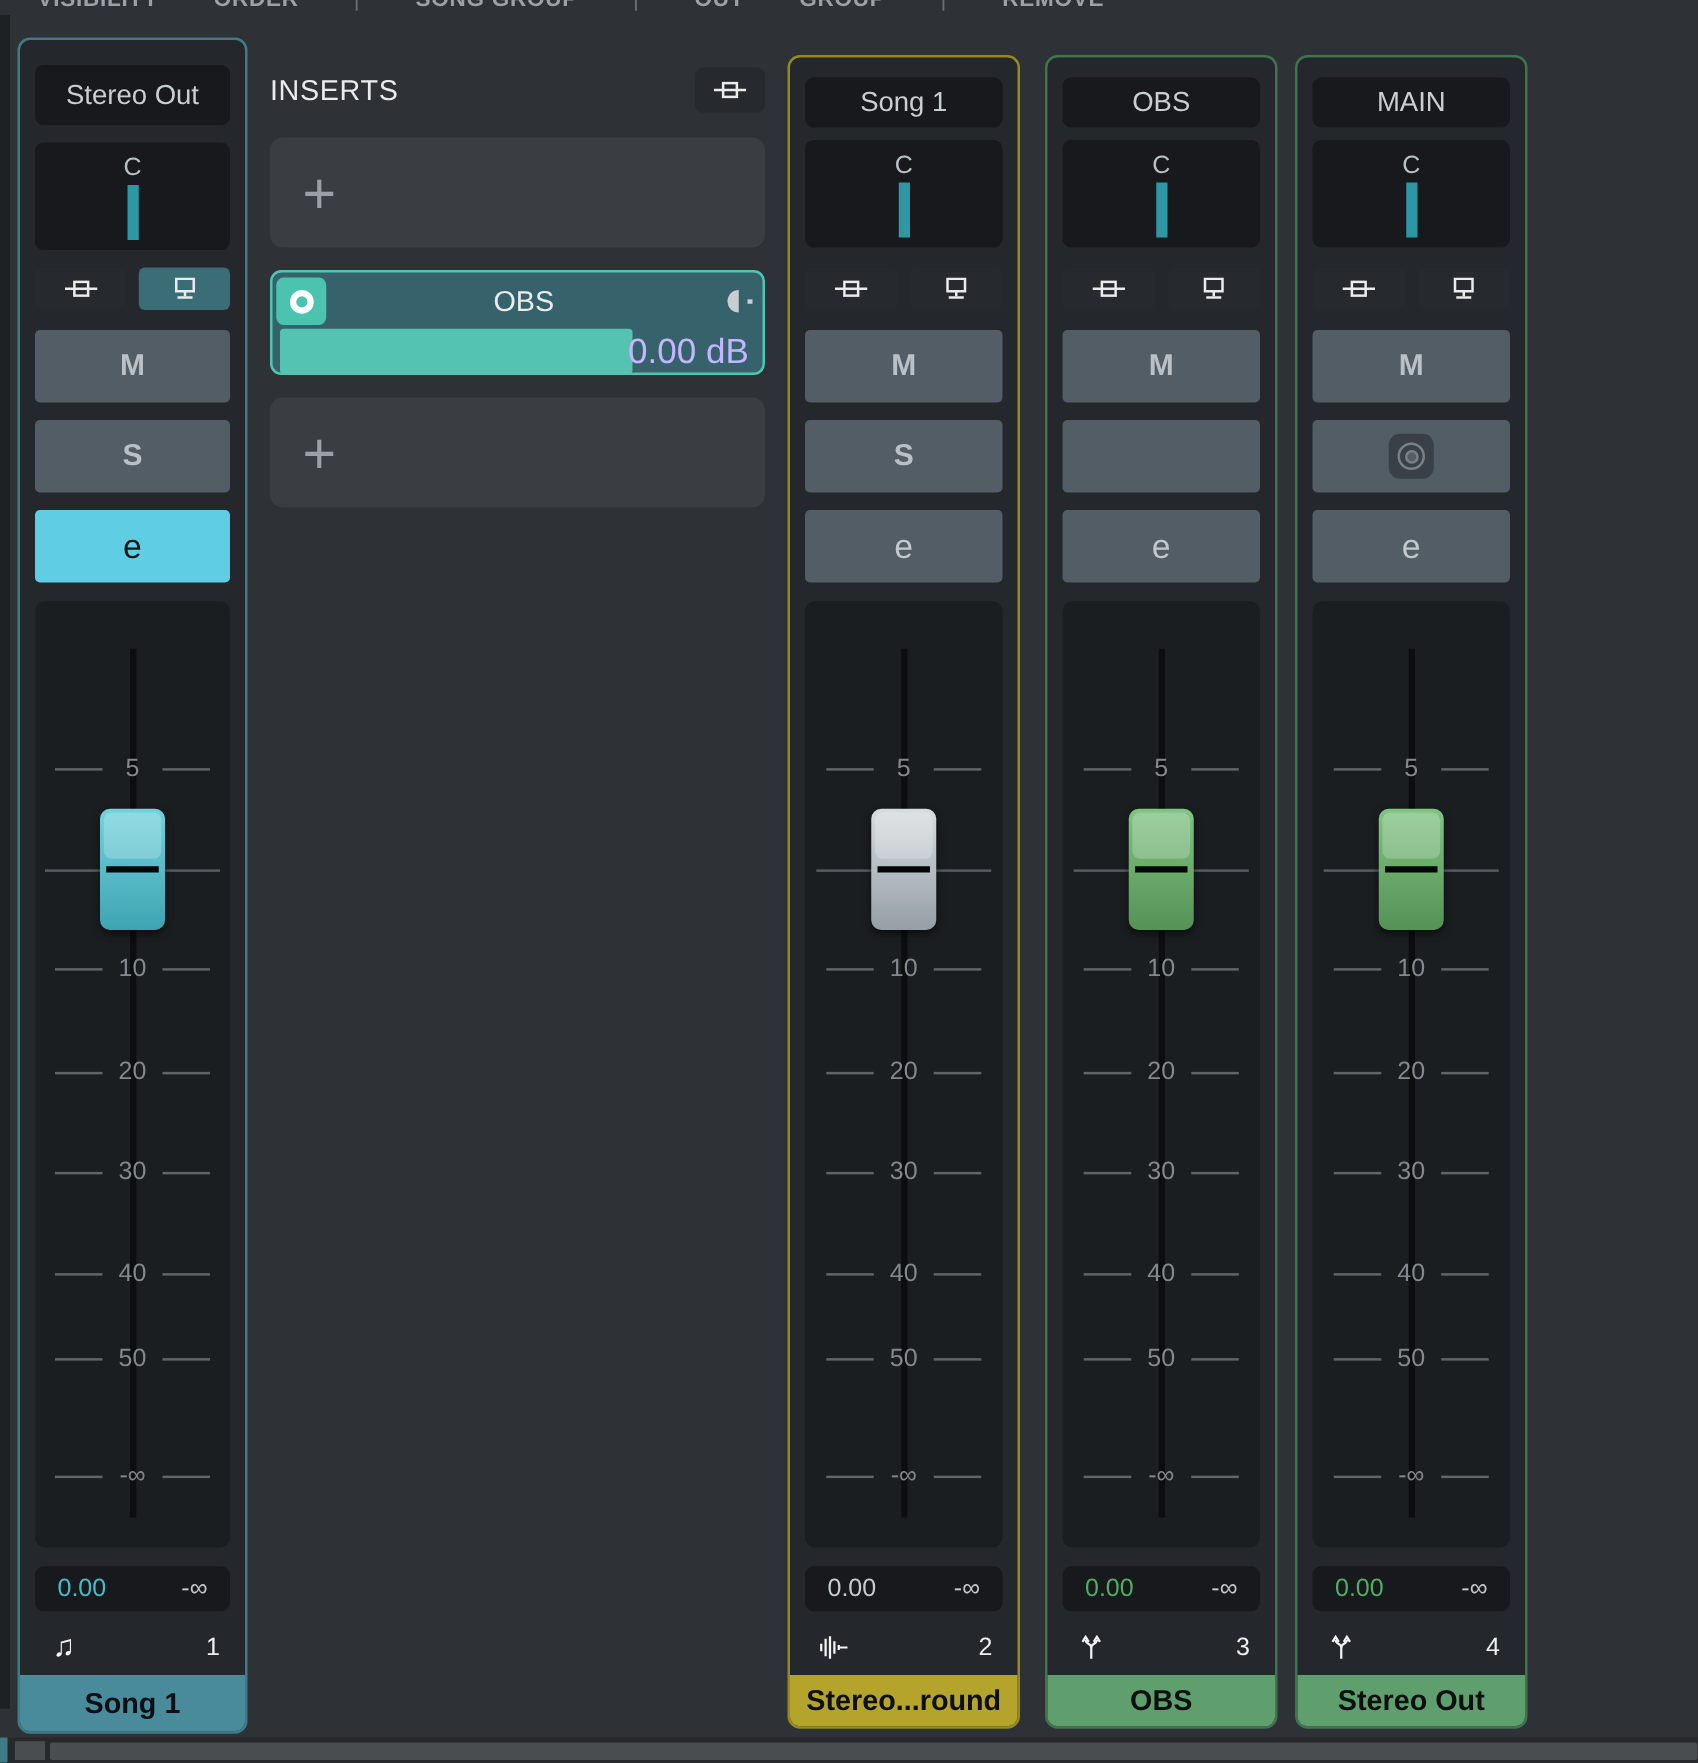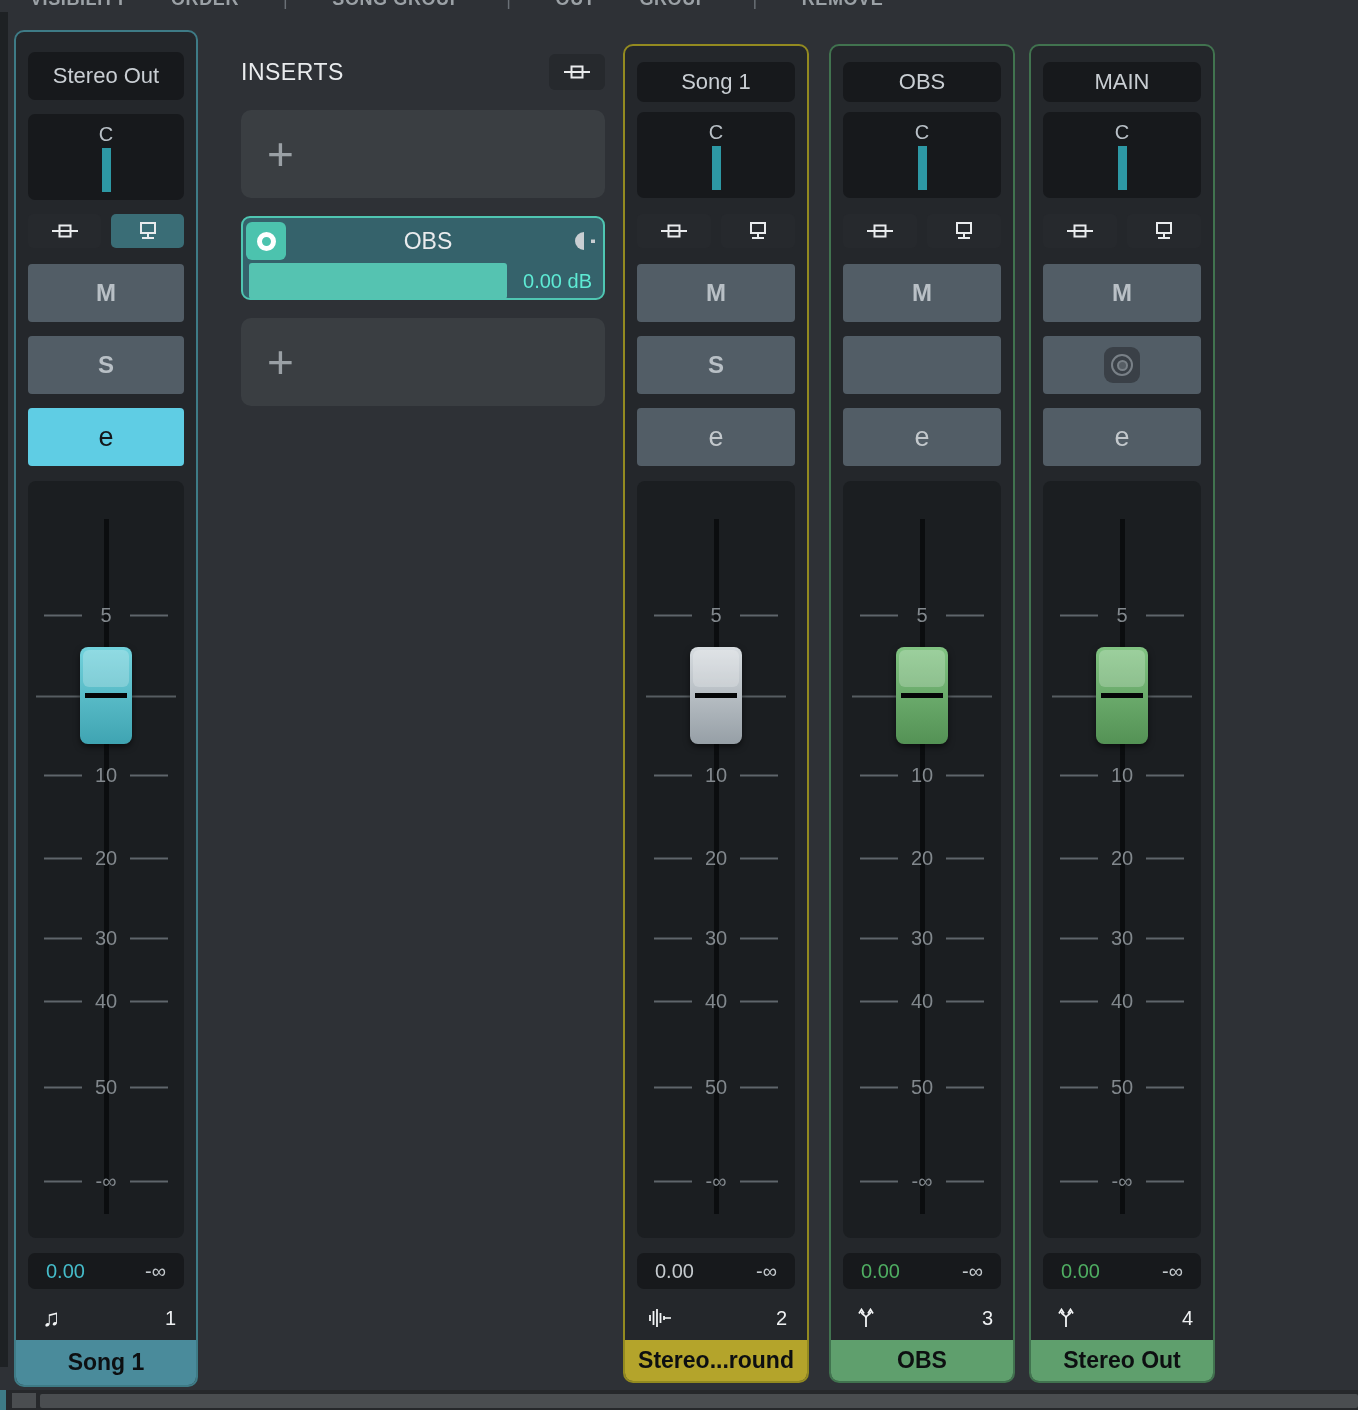--- a/index.html
+++ b/index.html
@@ -63,21 +63,21 @@
   }
   .tick{
     position:absolute;left:0;right:0;display:flex;align-items:center;justify-content:center;
     gap:9px;transform:translateY(-50%);color:#82888d;font-size:20px;
   }
   .tick .dash{width:38px;height:2px;background:#5f656b;}
   .tick .lbl{min-width:30px;text-align:center;}
   .tick.zero{color:#565c61;}
   .tick.zero .dash{background:#565c61;width:46px;}
   .t5{top:134px}.t0{top:215px}.t10{top:294px}.t20{top:377px}.t30{top:457px}
-  .t40{top:520px}.t50{top:606px}.tinf{top:700px}
+  .t40{top:538px}.t50{top:606px}.tinf{top:700px}
   .cap{
     position:absolute;left:50%;top:166px;width:52px;height:97px;transform:translateX(-50%);
     border-radius:8px;cursor:pointer;z-index:2;
     background:linear-gradient(180deg,var(--cap-top,#72d2dc) 0%,var(--cap-bottom,#3fa4b2) 100%);
     box-shadow:0 3px 6px rgba(0,0,0,.55);
   }
   .cap::before{
     content:"";position:absolute;left:3px;right:3px;top:3px;height:38%;
     border-radius:6px;background:rgba(255,255,255,.22);
   }
@@ -98,21 +98,21 @@
   }
   .ticon{display:flex;align-items:center;justify-content:center;width:30px;}
   .note{font-size:24px;color:#f2f4f5;}
   .chlabel{
     margin:0 -12px;height:45px;border-radius:0 0 8px 8px;background:var(--label-bg,#4a8b9b);
     display:flex;align-items:center;justify-content:center;color:#0d0f11;
     font-size:23px;font-weight:700;cursor:pointer;
   }
   .strip.alt .chlabel{height:41px;}
   
-  .rack{box-sizing:border-box;width:400px;margin-top:18px;padding:0 18px;flex:none;margin-left:25px;}
+  .rack{box-sizing:border-box;width:432px;margin-top:18px;padding:0 18px;flex:none;}
   .rack-header{
     margin-top:22px;height:40px;display:flex;align-items:center;justify-content:space-between;
   }
   .rack-header.sends{margin-top:54px;}
   .rack-title{color:#e9ebed;font-size:23px;letter-spacing:.5px;}
   .rack-btn{
     width:56px;height:36px;border:none;border-radius:6px;background:#26292d;
     display:flex;align-items:center;justify-content:center;cursor:pointer;padding:0;
   }
   .rack-btn.teal{background:#386069;}
@@ -134,21 +134,21 @@
     width:9px;height:9px;border:5px solid #fff;border-radius:50%;display:block;
   }
   .send-name{flex:1;text-align:center;color:#e9ebed;font-size:23px;}
   .prepost{width:30px;flex:none;display:flex;justify-content:center;}
   .send-level{position:relative;height:36px;margin-top:2px;}
   .send-bar{
     position:absolute;left:3px;top:0;height:36px;background:#55c3b1;border-radius:3px;
   }
   .send-val{
     position:absolute;right:8px;top:0;height:36px;display:flex;align-items:center;
-    color:#5eead4;font-size:20px;
+    color:#c4b5fd;font-size:28px;
   }
   
   .target-wrap{
     width:36px;height:36px;background:#3a4047;border-radius:9px;
     display:flex;align-items:center;justify-content:center;
   }
   .target-outer{
     width:18px;height:18px;border:2px solid #798087;border-radius:50%;
     display:flex;align-items:center;justify-content:center;
   }

